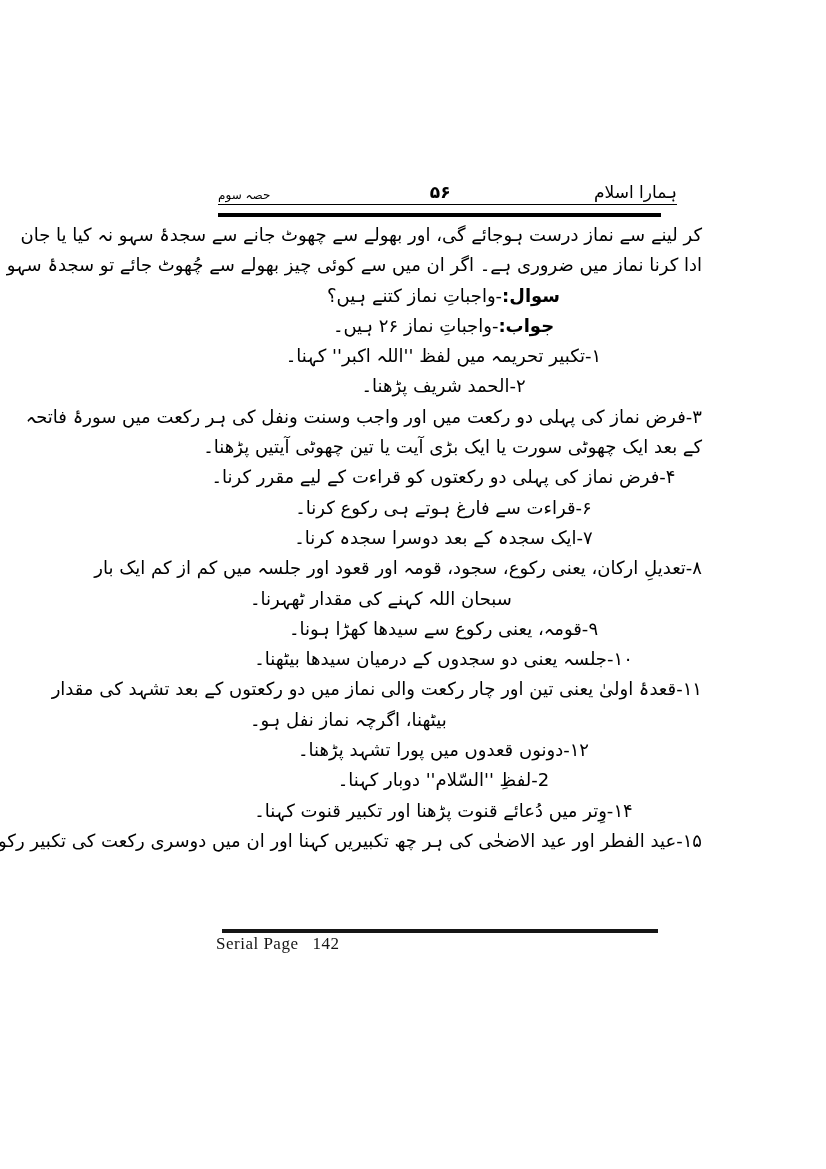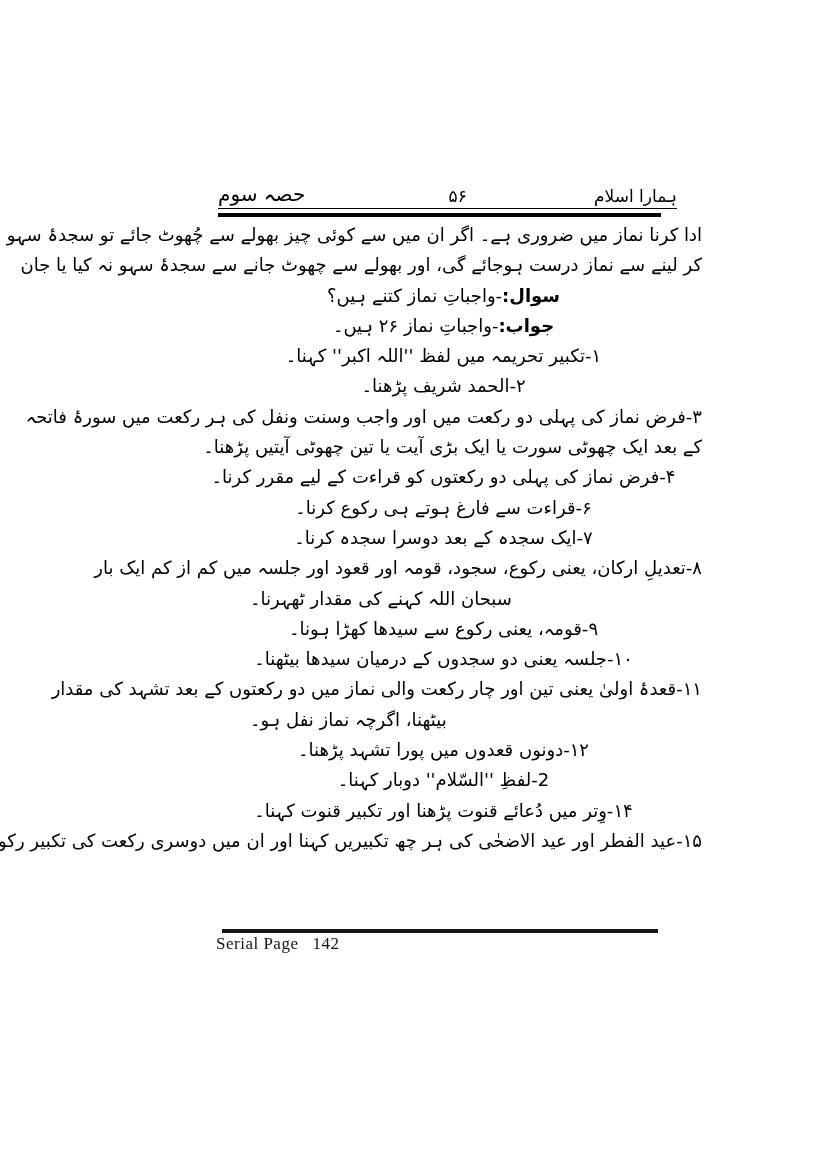--- a/index.html
+++ b/index.html
@@ -15,22 +15,22 @@
   
   .hdr {
     position:absolute; left:218px; top:182px; width:459px;
     display:flex; justify-content:space-between; align-items:flex-end;
     direction:rtl;
     font-size:17px;
     padding-bottom:2px;
     border-bottom:1.5px solid #000;
   }
   .hdr .title { font-size:17px; }
-  .hdr .pgnum { font-weight:normal; font-size:17px; transform:translatex(8px); }
-  .hdr .part  { font-size:20px; }
+  .hdr .pgnum { font-weight:bold; font-size:17px; transform:translatex(8px); }
+  .hdr .part  { font-size:12px; }
   .hdr-rule {
     position:absolute; left:218px; top:213px; width:443px; height:4px;
     background:#000;
   }
   
   .bodytext {
     position:absolute; left:135px; top:220px; width:567px;
     direction:rtl;
     font-size:18px;
   }
@@ -63,22 +63,22 @@
 <div class="page">
 
   <div class="hdr">
     <span class="title">ہمارا اسلام</span>
     <span class="pgnum">۵۶</span>
     <span class="part">حصہ سوم</span>
   </div>
   <div class="hdr-rule"></div>
 
   <div class="bodytext">
+    <div class="ln full">کر لینے سے نماز درست ہوجائے گی، اور بھولے سے چھوٹ جانے سے سجدۂ سہو نہ کیا یا جان</div>
     <div class="ln full">ادا کرنا نماز میں ضروری ہے۔ اگر ان میں سے کوئی چیز بھولے سے چُھوٹ جائے تو سجدۂ سہو</div>
-    <div class="ln full">کر لینے سے نماز درست ہوجائے گی، اور بھولے سے چھوٹ جانے سے سجدۂ سہو نہ کیا یا جان</div>
     <div class="ln ctr"><span class="b">سوال:</span><span>-واجباتِ نماز کتنے ہیں؟</span></div>
     <div class="ln ctr"><span class="b">جواب:</span><span>-واجباتِ نماز ۲۶ ہیں۔</span></div>
     <div class="ln ctr">۱-تکبیر تحریمہ میں لفظ ''اللہ اکبر'' کہنا۔</div>
     <div class="ln ctr">۲-الحمد شریف پڑھنا۔</div>
     <div class="ln full">۳-فرض نماز کی پہلی دو رکعت میں اور واجب وسنت ونفل کی ہر رکعت میں سورۂ فاتحہ</div>
     <div class="ln cont">کے بعد ایک چھوٹی سورت یا ایک بڑی آیت یا تین چھوٹی آیتیں پڑھنا۔</div>
     <div class="ln ctr">۴-فرض نماز کی پہلی دو رکعتوں کو قراءت کے لیے مقرر کرنا۔</div>
     <div class="ln ctr">۶-قراءت سے فارغ ہوتے ہی رکوع کرنا۔</div>
     <div class="ln ctr">۷-ایک سجدہ کے بعد دوسرا سجدہ کرنا۔</div>
     <div class="ln full">۸-تعدیلِ ارکان، یعنی رکوع، سجود، قومہ اور قعود اور جلسہ میں کم از کم ایک بار</div>

